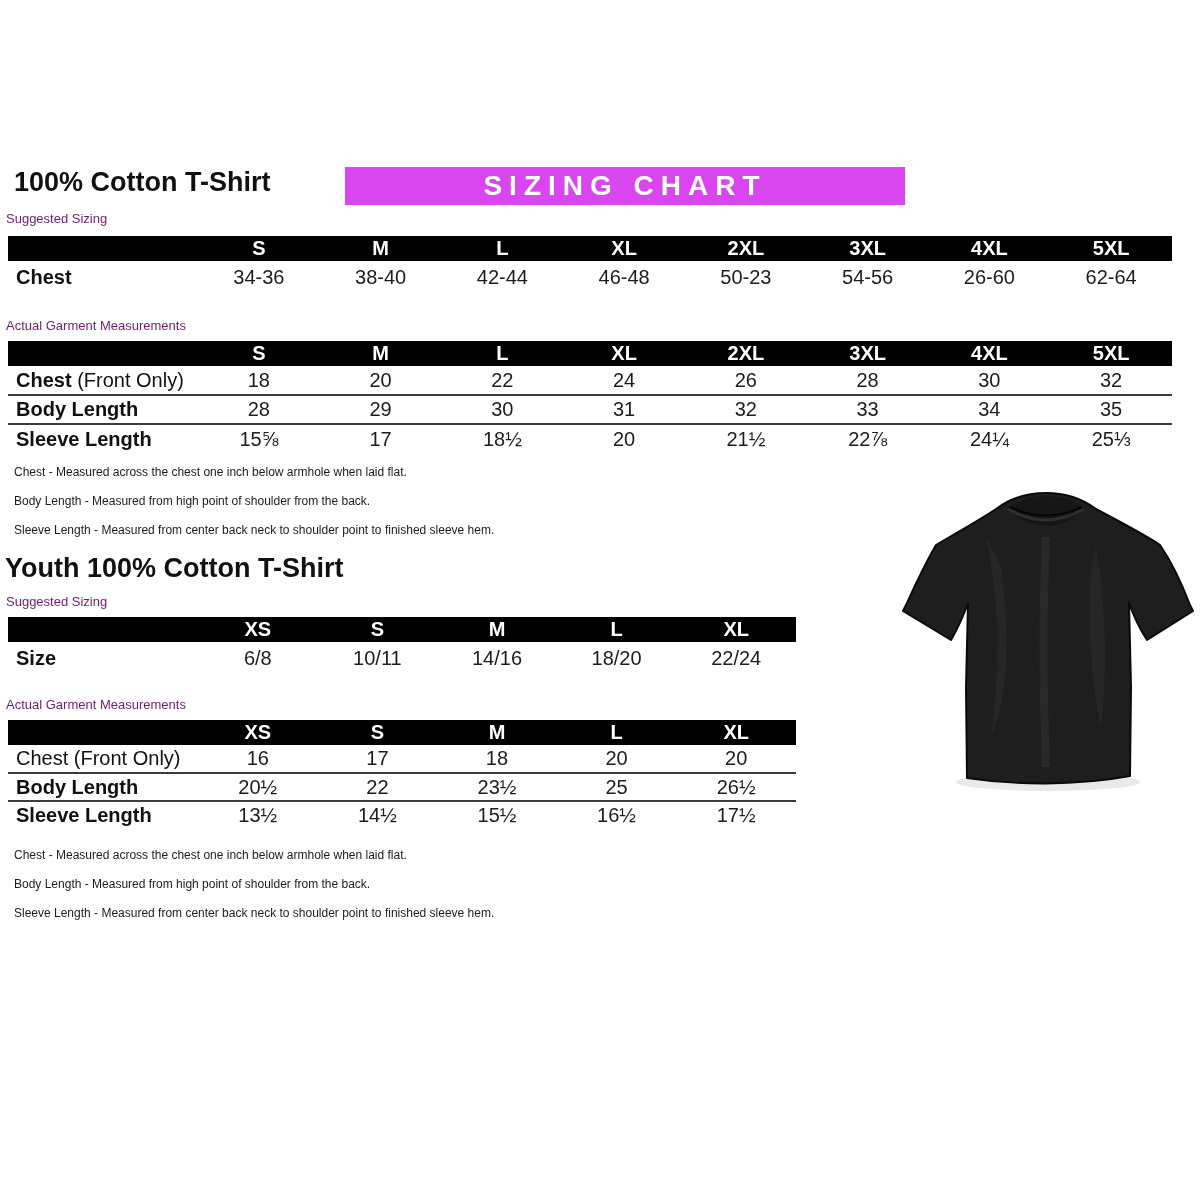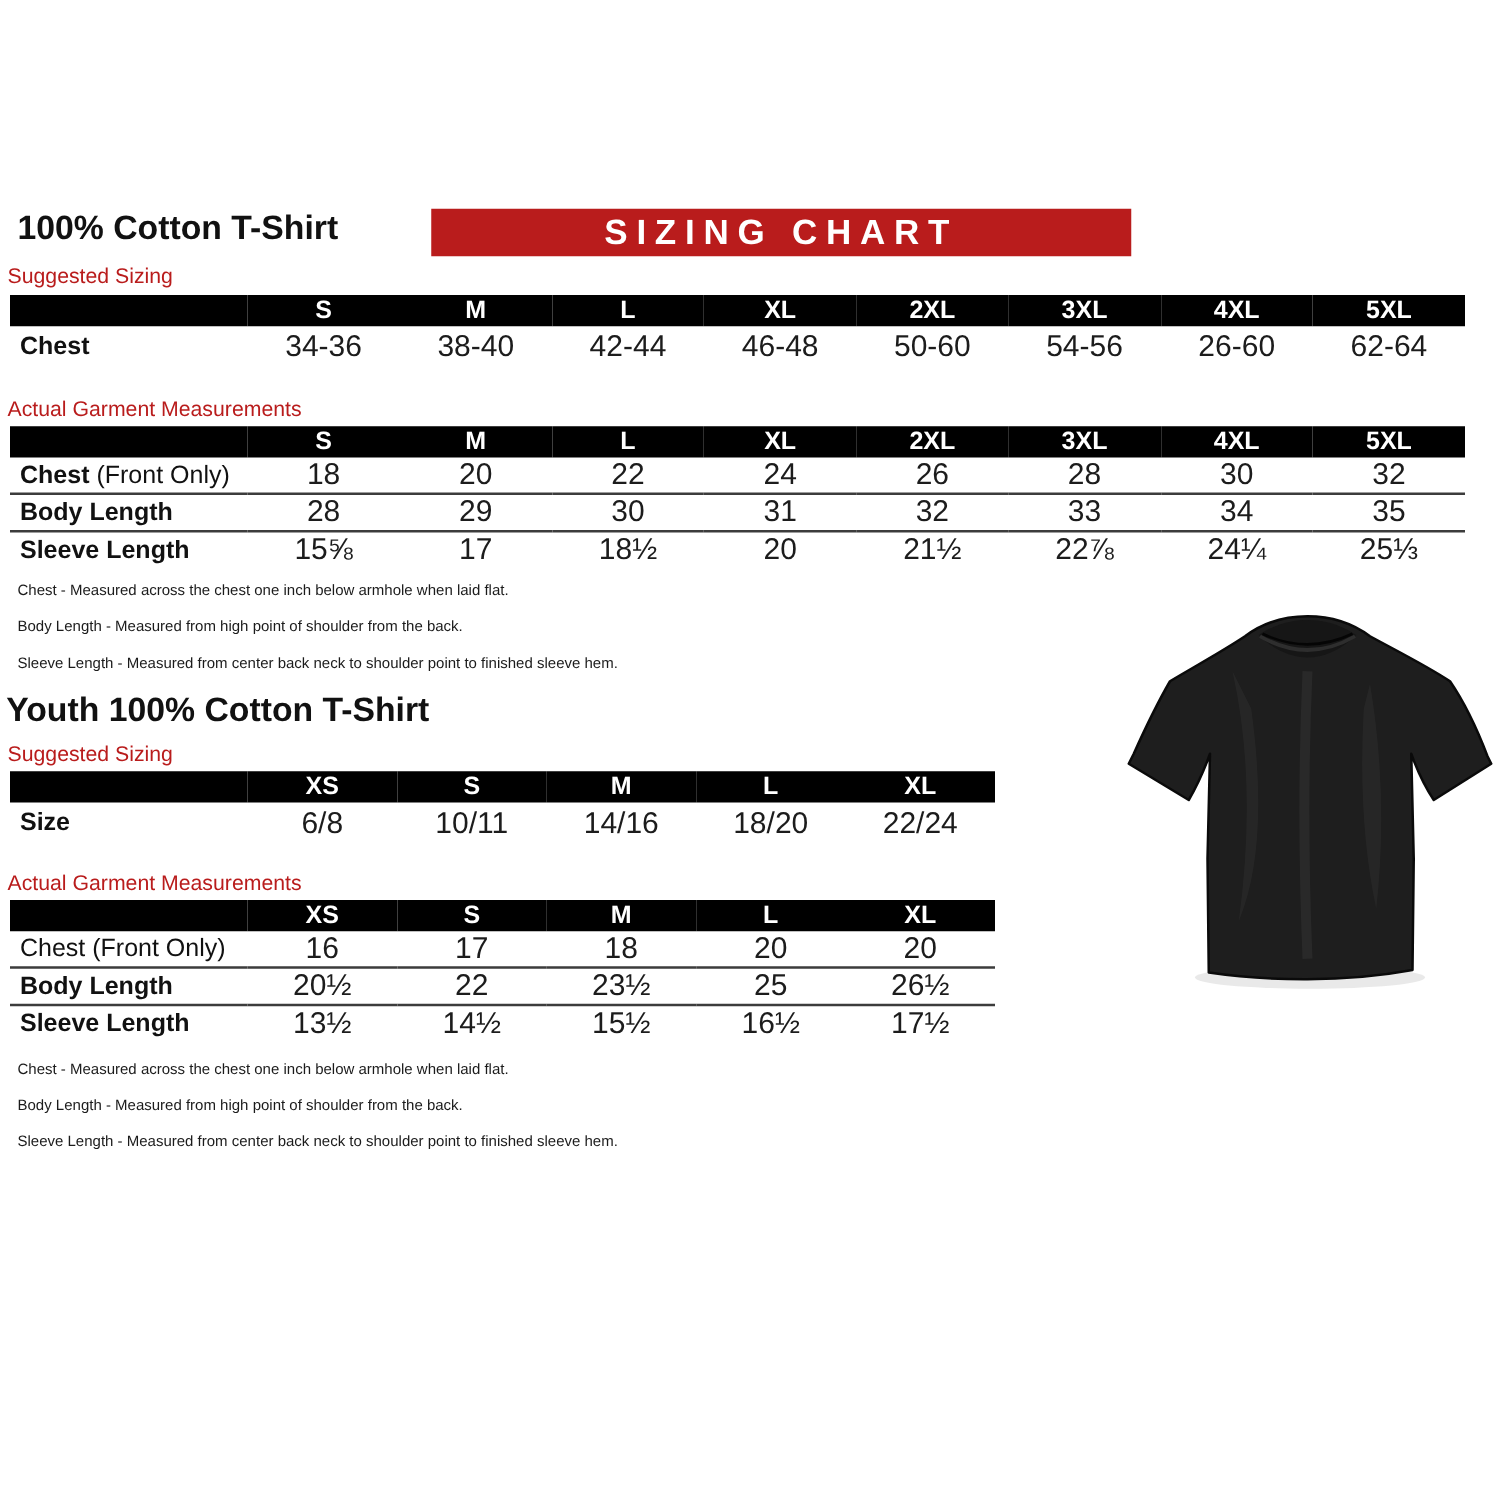--- a/index.html
+++ b/index.html
@@ -6,36 +6,36 @@
   body{
     width:1200px;height:1200px;position:relative;background:#ffffff;
     font-family:"Liberation Sans", sans-serif;color:#1a1a1a;overflow:hidden;
   }
   .abs{position:absolute;}
 
   .section-title{
     font-size:27px;font-weight:700;color:#111;letter-spacing:0px;white-space:nowrap;
   }
   .banner{
-    background:#b91c1c;color:#fff;display:flex;align-items:center;justify-content:center;
+    background:#d946ef;color:#fff;display:flex;align-items:center;justify-content:center;
     font-size:28px;font-weight:700;letter-spacing:7px;white-space:nowrap;
   }
   .sub-label{
-    font-size:17px;color:#b91c1c;white-space:nowrap;
+    font-size:13px;color:#701a75;white-space:nowrap;
   }
   table.sz{
     border-collapse:collapse;table-layout:fixed;position:absolute;
   }
   table.sz thead th{
     background:#000;color:#fff;font-size:20px;font-weight:700;
     height:25px;padding:0;text-align:center;vertical-align:middle;
   }
   table.sz thead th.labelcol{width:190px;}
   table.sz td{
-    font-size:24px;color:#1c1c1c;text-align:center;vertical-align:middle;padding:0;
+    font-size:20px;color:#1c1c1c;text-align:center;vertical-align:middle;padding:0;
   }
   table.sz tbody th.rowlabel{
     font-size:20px;text-align:left;padding:0 0 0 8px;vertical-align:middle;color:#111;font-weight:400;
   }
   table.sz tbody th.rowlabel span:first-child{font-weight:700;}
   table.sz tbody th.rowlabel.normal span:first-child{font-weight:400;}
   table.sz tbody th.rowlabel .suffix{font-weight:400;text-align:center;}
   table.sz.rowh32 tbody tr{height:33px;}
   table.sz.rowh29 tbody tr{height:29px;}
   table.sz.rowh28 tbody tr{height:28px;}
@@ -69,21 +69,21 @@
         <th>5XL</th>
       </tr>
     </thead>
   <tbody>
       <tr>
         <th class="rowlabel"><span>Chest</span></th>
         <td>34-36</td>
         <td>38-40</td>
         <td>42-44</td>
         <td>46-48</td>
-        <td>50-60</td>
+        <td>50-23</td>
         <td>54-56</td>
         <td>26-60</td>
         <td>62-64</td>
       </tr>
     </tbody>
 </table>
 
 <div class="abs sub-label" style="left:6px;top:318px;">Actual Garment Measurements</div>
 
 <table class="sz rowh29 lined" style="left:8px;top:341px;width:1164px;">

